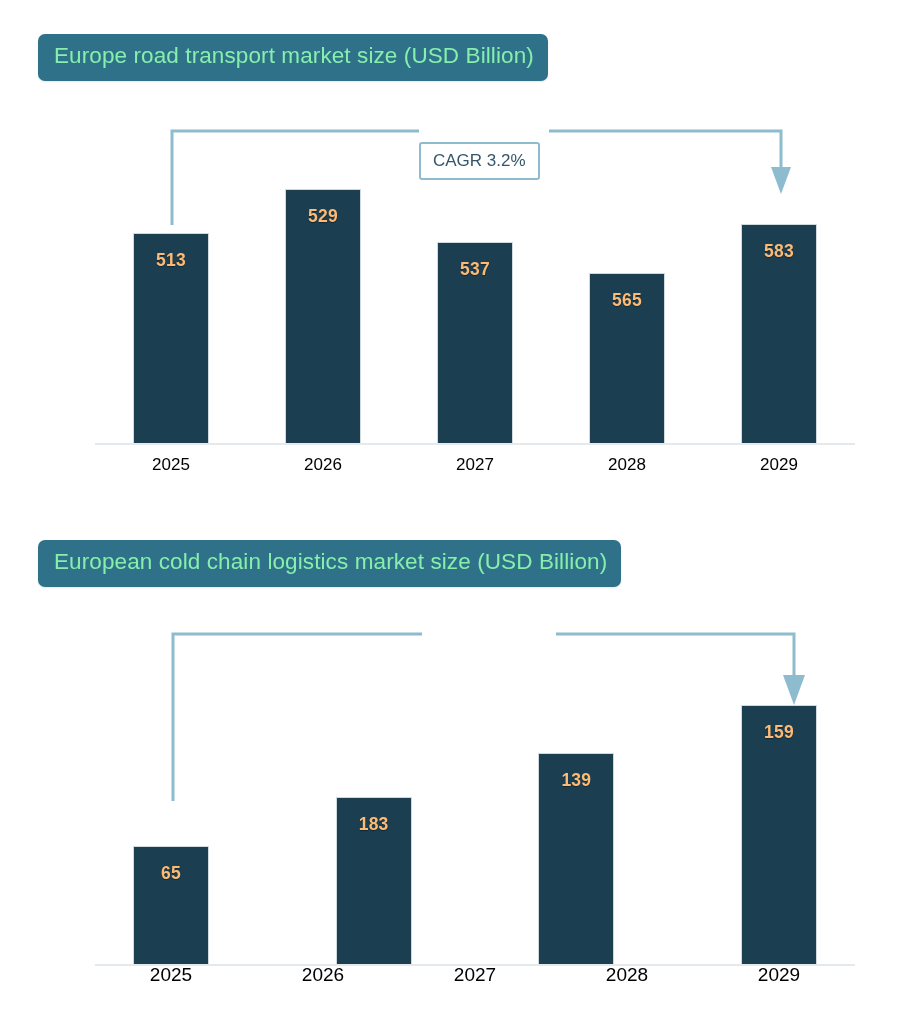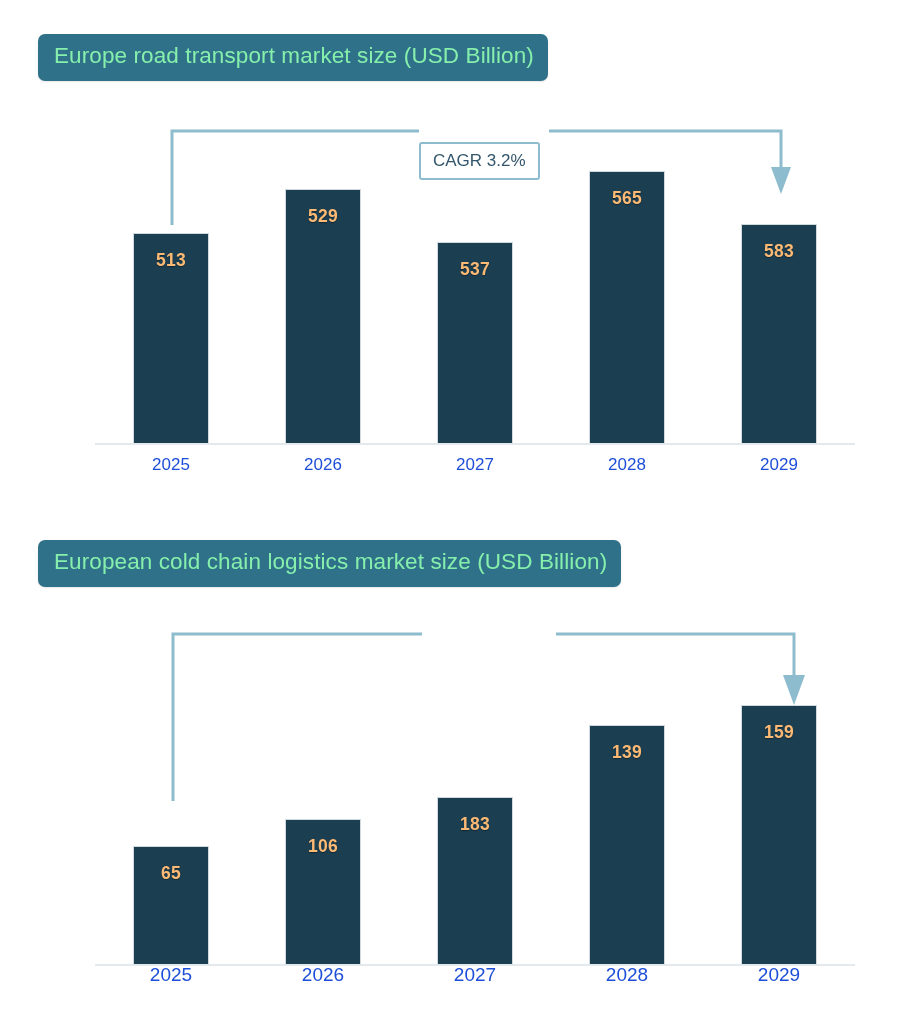--- a/index.html
+++ b/index.html
@@ -106,21 +106,21 @@
     left: 95px;
     width: 760px;
     display: flex;
     justify-content: space-between;
   }
   #panel-1 .xlabels { top: 455px; }
   #panel-2 .xlabels { top: 451px; }
   .xlabel {
     width: 152px;
     text-align: center;
-    color: #1d4ed8;
+    color: #000000;
   }
   #panel-1 .xlabel { font-size: 17px; }
   #panel-2 .xlabel { font-size: 19px; }
 
   
   .cagr-svg {
     position: absolute;
     left: 0;
     top: 0;
     width: 900px;
@@ -171,21 +171,21 @@
         <div class="bar" style="height:255px">
           <span class="bar-value">529</span>
         </div>
       </div>
       <div class="bar-slot">
         <div class="bar" style="height:202px">
           <span class="bar-value">537</span>
         </div>
       </div>
       <div class="bar-slot">
-        <div class="bar" style="height:273px">
+        <div class="bar" style="height:171px">
           <span class="bar-value">565</span>
         </div>
       </div>
       <div class="bar-slot">
         <div class="bar" style="height:220px">
           <span class="bar-value">583</span>
         </div>
       </div>
     </div>
     <div class="baseline"></div>
@@ -211,31 +211,26 @@
   </svg>
 
   <div class="plot" id="plot-2">
     <div class="bars">
       <div class="bar-slot">
         <div class="bar" style="height:119px">
           <span class="bar-value">65</span>
         </div>
       </div>
       <div class="bar-slot">
-        <div class="bar" style="height:146px">
-          <span class="bar-value">106</span>
-        </div>
-      </div>
-      <div class="bar-slot">
         <div class="bar" style="height:168px">
           <span class="bar-value">183</span>
         </div>
       </div>
       <div class="bar-slot">
-        <div class="bar" style="height:240px">
+        <div class="bar" style="height:212px">
           <span class="bar-value">139</span>
         </div>
       </div>
       <div class="bar-slot">
         <div class="bar" style="height:260px">
           <span class="bar-value">159</span>
         </div>
       </div>
     </div>
     <div class="baseline"></div>

